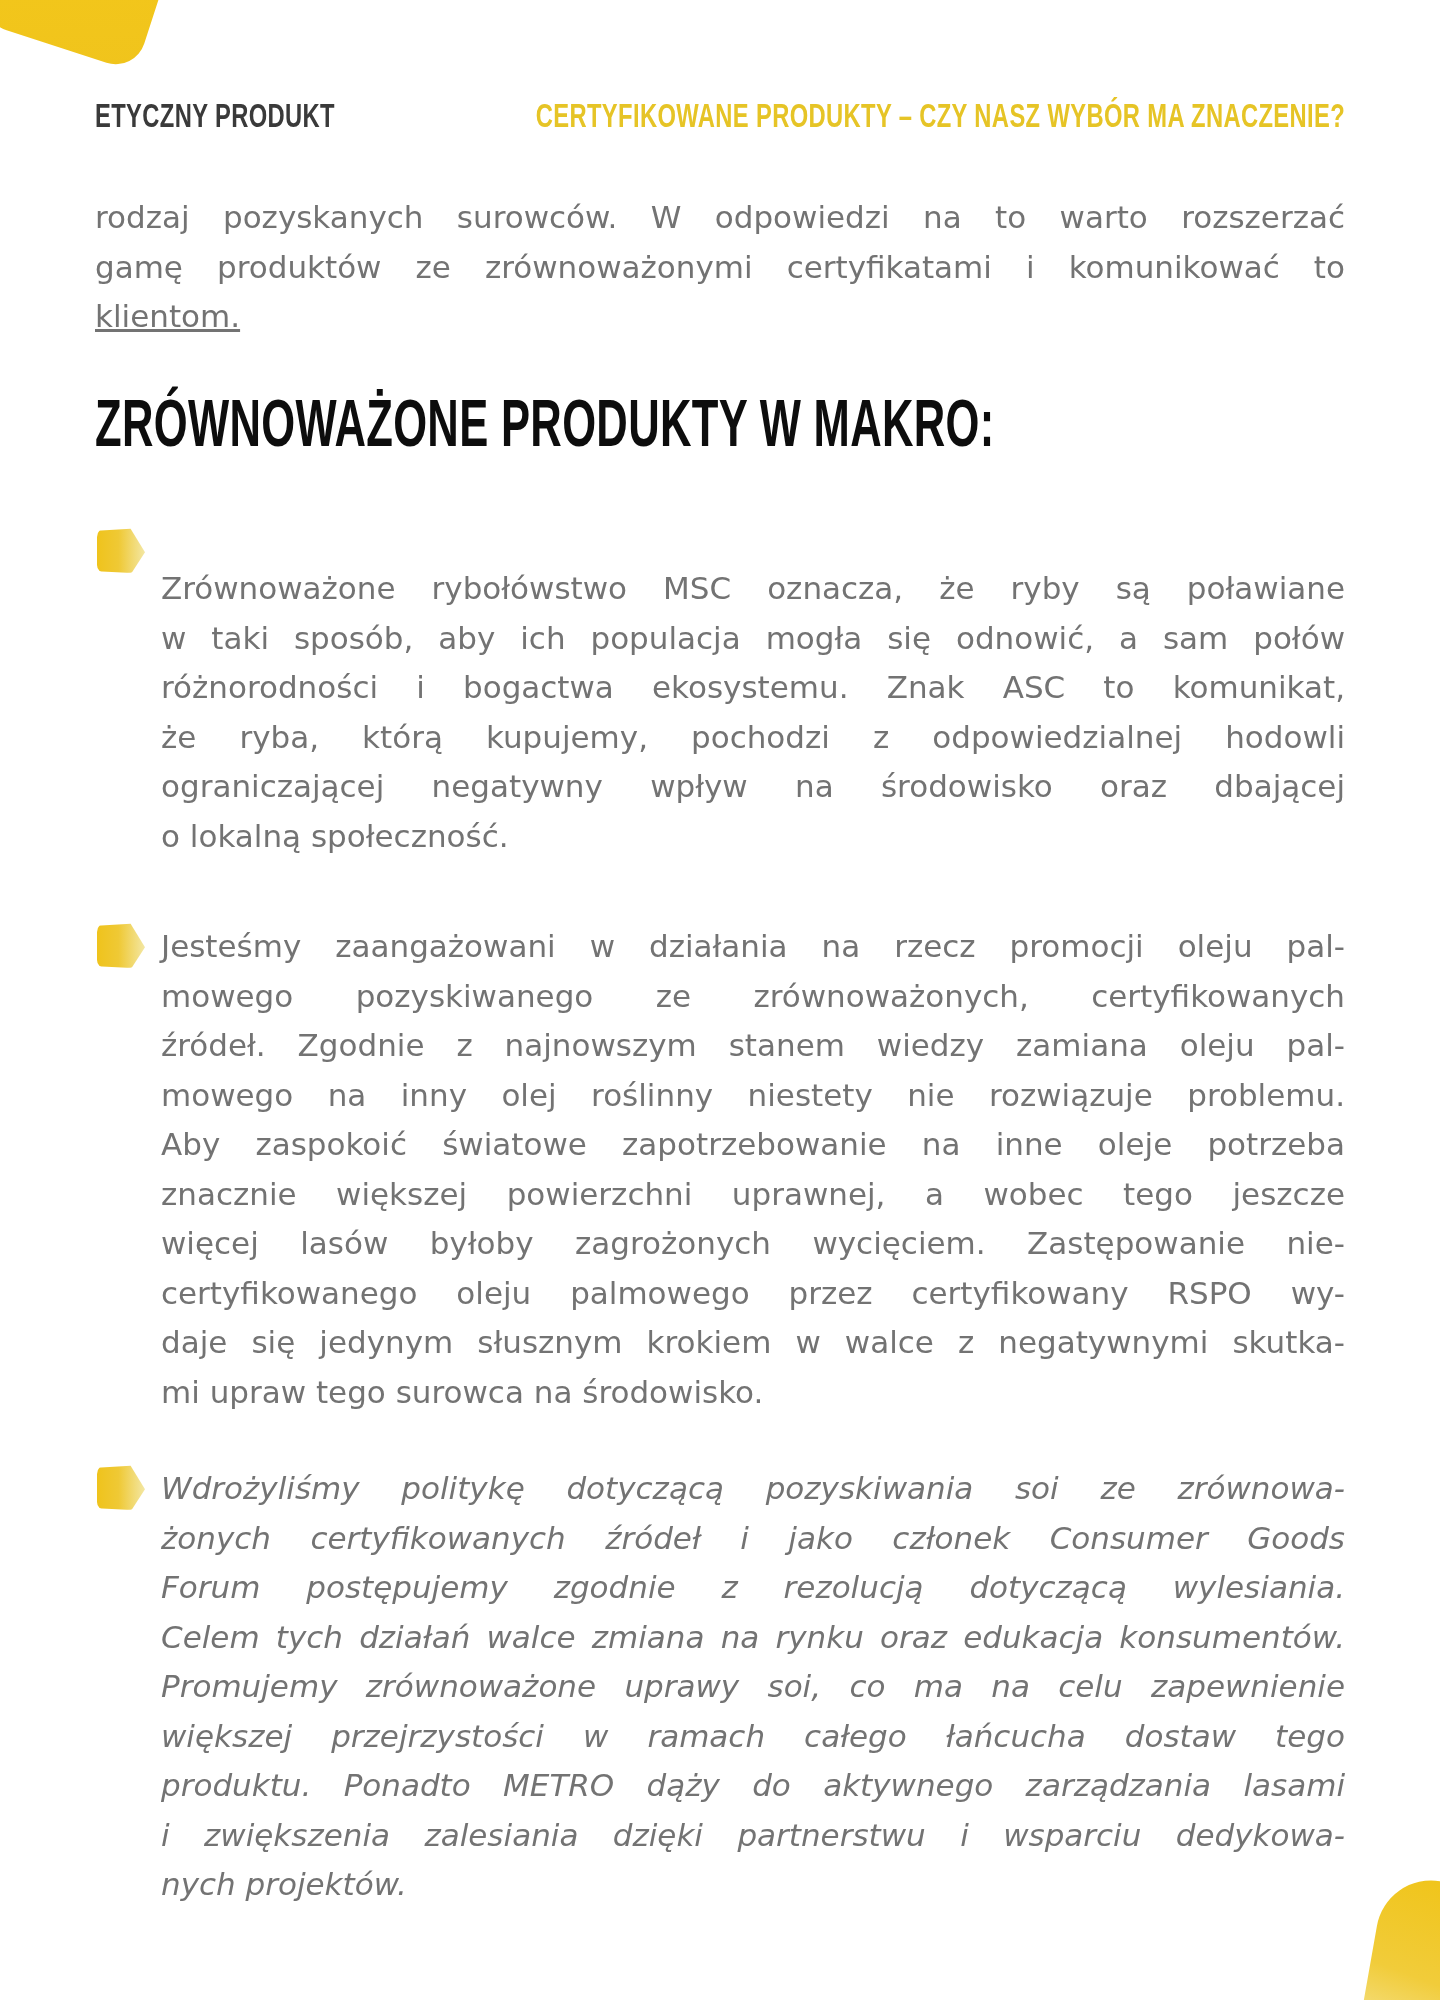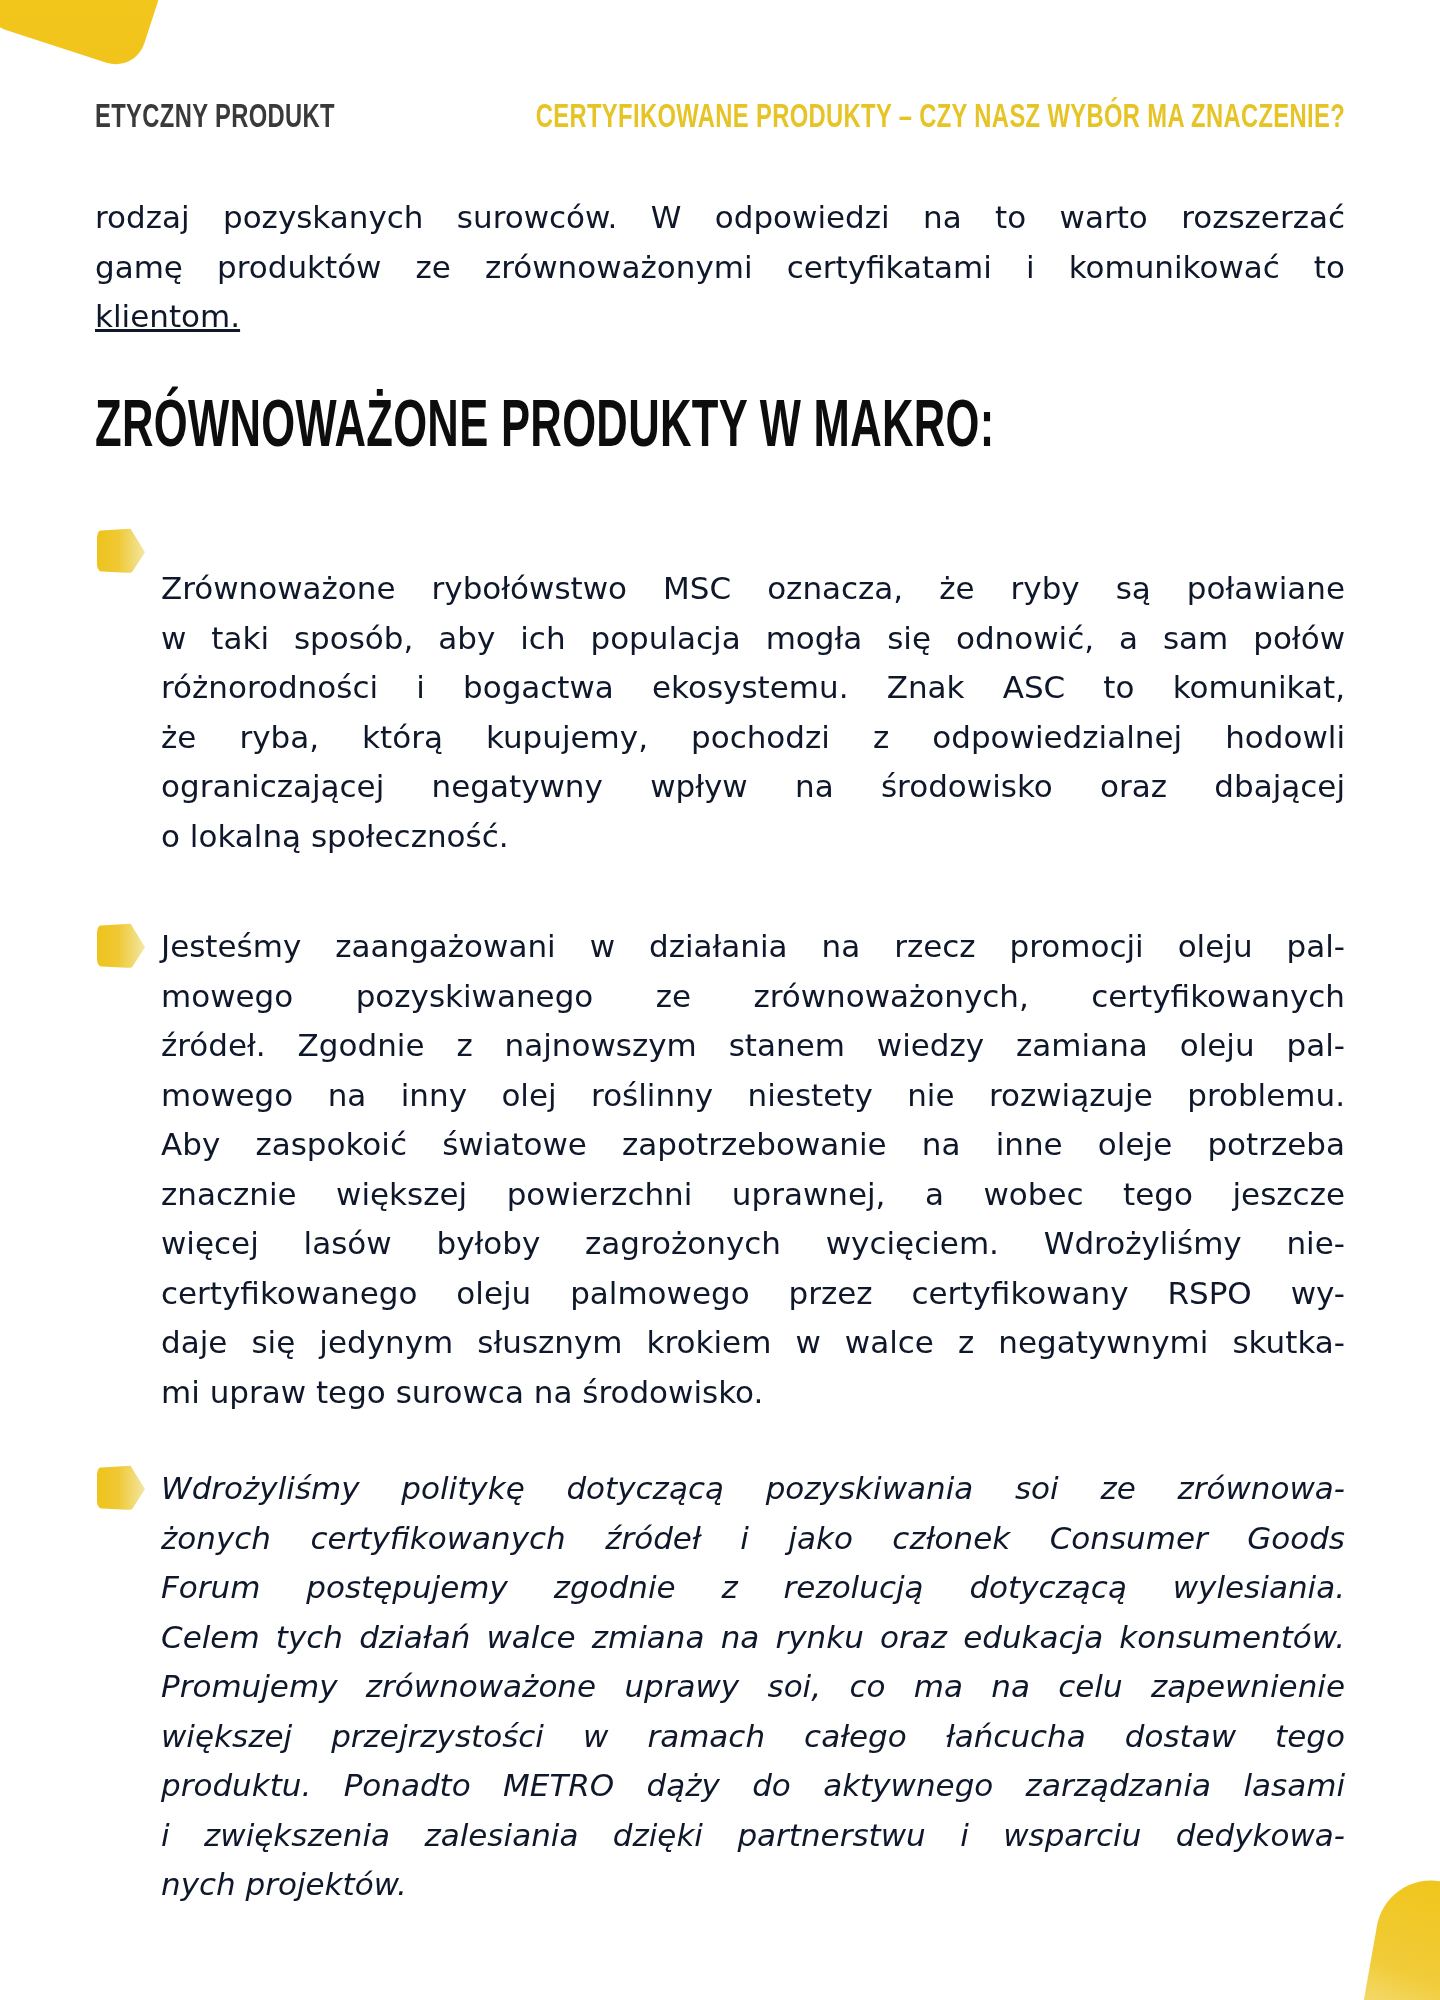--- a/index.html
+++ b/index.html
@@ -1,21 +1,21 @@
 <!DOCTYPE html>
 <html><head>
 <meta charset="utf-8">
 <style>
   html, body { margin: 0; padding: 0; background: #ffffff; }
   body { width: 1440px; height: 2000px; position: relative; overflow: hidden; font-family: "DejaVu Sans", sans-serif; color: #1b1b1b; }
   .deco-top { position: absolute; left: -30px; top: -40px; width: 165px; height: 112px; background: linear-gradient(160deg, #f4c81a 0%, #f0c41c 100%); border-radius: 0 18px 30px 30px; transform: rotate(18deg); transform-origin: 100% 100%; }
   .deco-bottom { position: absolute; right: -40px; bottom: -60px; width: 110px; height: 180px; background: linear-gradient(190deg, #f0c418 0%, #f1cc3a 55%, #f6e9a6 100%); border-radius: 55px 40px 10px 40px; transform: rotate(10deg); }
   .header-left { position: absolute; left: 95px; top: 97px; font-family: "Liberation Sans", sans-serif; font-weight: bold; font-size: 33px; color: #3a3a3a; letter-spacing: 0.5px; transform: scaleX(0.72); transform-origin: 0 0; white-space: nowrap; }
   .header-right { position: absolute; right: 95px; top: 97px; font-family: "Liberation Sans", sans-serif; font-weight: bold; font-size: 33px; color: #e6c426; letter-spacing: 0.5px; transform: scaleX(0.72); transform-origin: 100% 0; white-space: nowrap; }
-  .para { position: absolute; font-family: "DejaVu Sans", sans-serif; font-size: 31px; line-height: 49.5px; color: #0f172a; }
+  .para { position: absolute; font-family: "DejaVu Sans", sans-serif; font-size: 31px; line-height: 49.5px; color: #737373; }
   .para .line { display: block; text-align: justify; text-align-last: justify; white-space: nowrap; height: 49.5px; overflow: visible; }
   .para .line.last { text-align-last: left; }
   .intro { left: 95px; top: 193px; width: 1250px; }
   .heading { position: absolute; left: 95px; top: 385px; font-family: "Liberation Sans", sans-serif; font-weight: bold; font-size: 66px; color: #0d0d0d; transform: scaleX(0.66); transform-origin: 0 0; white-space: nowrap; letter-spacing: 0.5px; }
   .bullet-icon { position: absolute; left: 97px; width: 48px; height: 46px; background: linear-gradient(90deg, #efc31c 0%, #efc935 45%, #f3e7a4 100%); border-radius: 10px 14px 18px 8px; clip-path: polygon(0 8%, 70% 4%, 100% 55%, 72% 100%, 0 96%); }
   .b1 { top: 527px; } .b2 { top: 922px; } .b3 { top: 1464px; }
   .bullet-text { left: 161px; width: 1184px; }
   .t1 { top: 528px; margin-top: 36px; } .t2 { top: 922px; } .t3 { top: 1464px; font-style: italic; }
 </style>
 </head>
@@ -46,21 +46,21 @@
 </div>
 
 <div class="bullet-icon b2"></div>
 <div class="para bullet-text t2">
   <span class="line"><span style="white-space: nowrap; word-spacing: 0px;">Jesteśmy zaangażowani w działania na rzecz promocji oleju pal-</span></span>
   <span class="line"><span style="white-space: nowrap; word-spacing: 0px;">mowego pozyskiwanego ze zrównoważonych, certyfikowanych</span></span>
   <span class="line"><span style="white-space: nowrap; word-spacing: 0px;">źródeł. Zgodnie z najnowszym stanem wiedzy zamiana oleju pal-</span></span>
   <span class="line"><span style="white-space: nowrap; word-spacing: 0px;">mowego na inny olej roślinny niestety nie rozwiązuje problemu.</span></span>
   <span class="line"><span style="white-space: nowrap; word-spacing: 0px;">Aby zaspokoić światowe zapotrzebowanie na inne oleje potrzeba</span></span>
   <span class="line"><span style="white-space: nowrap; word-spacing: 0px;">znacznie większej powierzchni uprawnej, a wobec tego jeszcze</span></span>
-  <span class="line"><span style="white-space: nowrap; word-spacing: 0px;">więcej lasów byłoby zagrożonych wycięciem. Wdrożyliśmy nie-</span></span>
+  <span class="line"><span style="white-space: nowrap; word-spacing: 0px;">więcej lasów byłoby zagrożonych wycięciem. Zastępowanie nie-</span></span>
   <span class="line"><span style="white-space: nowrap; word-spacing: 0px;">certyfikowanego oleju palmowego przez certyfikowany RSPO wy-</span></span>
   <span class="line"><span style="white-space: nowrap; word-spacing: 0px;">daje się jedynym słusznym krokiem w walce z negatywnymi skutka-</span></span>
   <span class="line last"><span style="white-space: nowrap;">mi upraw tego surowca na środowisko.</span></span>
 </div>
 
 <div class="bullet-icon b3"></div>
 <div class="para bullet-text t3">
   <span class="line"><span style="white-space: nowrap; word-spacing: 0px;">Wdrożyliśmy politykę dotyczącą pozyskiwania soi ze zrównowa-</span></span>
   <span class="line"><span style="white-space: nowrap; word-spacing: 0px;">żonych certyfikowanych źródeł i jako członek Consumer Goods</span></span>
   <span class="line"><span style="white-space: nowrap; word-spacing: 0px;">Forum postępujemy zgodnie z rezolucją dotyczącą wylesiania.</span></span>

